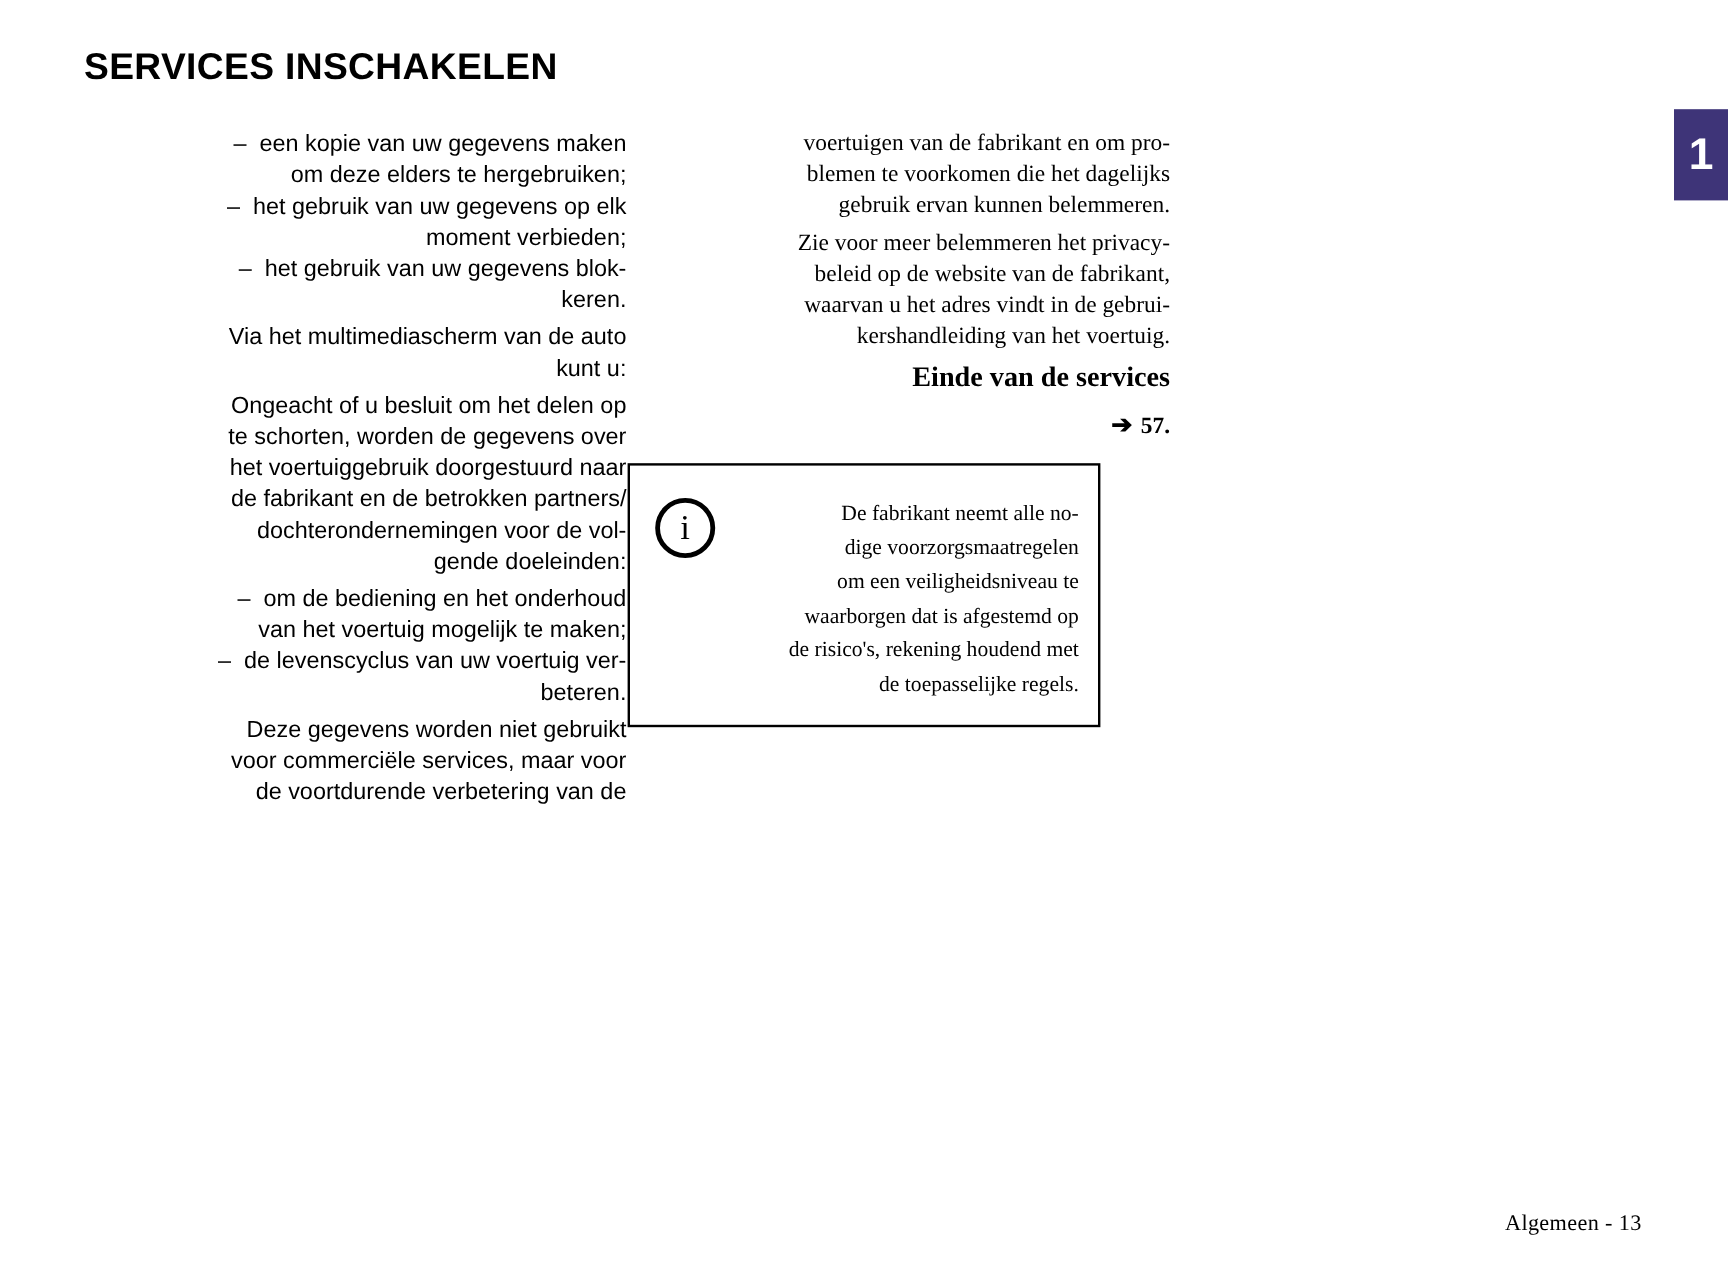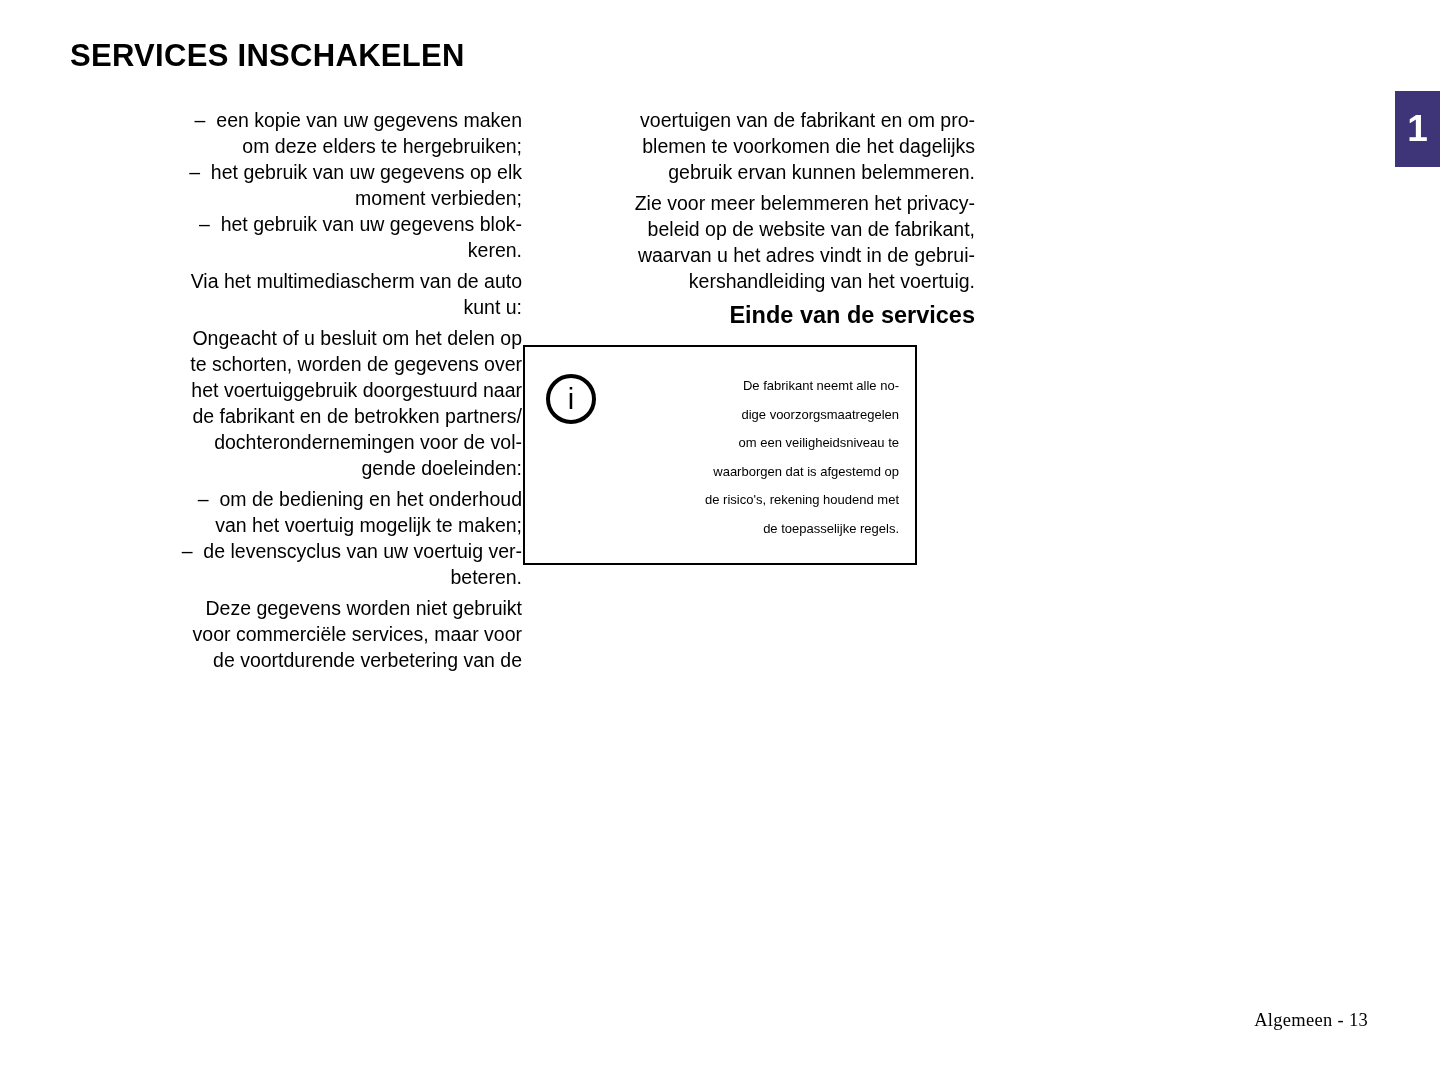--- a/index.html
+++ b/index.html
@@ -10,33 +10,33 @@
   .page { position:absolute; inset:0;text-align:right; }
   .page-title {
     position:absolute; left:70px; top:38px; margin:0;
     font-size:31px; font-weight:700; letter-spacing:0.3px;
   }
   .col {
     position:absolute; top:107px; width:452px;
     font-size:19.5px; line-height:26px;
   }
   .col-left  { left:70px; }
-  .col-right { left:523px; }
+  .col-right { left:523px;font-family:Liberation Serif, serif; }
   .col p.body { margin:0 0 5px 0; white-space:pre-wrap; }
   .col p.body.no-gap { margin-bottom:0; }
   .section-heading {
     margin:8px 0 13px 0; font-size:23.5px; font-weight:700;
   }
   .ref-line { margin:0; font-weight:700; white-space:pre-wrap; }
   .ref-line .arrow-glyph { font-size:21px; margin-right:7px; }
   .info-box {
     box-sizing:border-box; width:394px; margin-top:17px;
     border:2px solid #000; padding:25px 16px 20px 21px;
   }
-  .info-box p { margin:0; white-space:pre-wrap; font-size:13px; line-height:28.5px; }
+  .info-box p { margin:0; white-space:pre-wrap; font-size:18px; line-height:28.5px; }
   .info-icon-wrap { float:left; width:66px; height:86px; }
   .info-icon {
     width:42px; height:42px; border:4px solid #000; border-radius:50%;
     display:flex; align-items:center; justify-content:center;
     font-size:29px; font-weight:400; margin-top:2px;
   }
   .chapter-tab {
     position:absolute; top:91px; right:5px; width:45px; height:76px;
     background:#3e3478; color:#ffffff;
     display:flex; align-items:center; justify-content:center;
@@ -80,20 +80,21 @@
 
   <div class="col col-right">
     <p class="body">voertuigen van de fabrikant en om pro-
 blemen te voorkomen die het dagelijks
 gebruik ervan kunnen belemmeren.</p>
     <p class="body">Zie voor meer belemmeren het privacy-
 beleid op de website van de fabrikant,
 waarvan u het adres vindt in de gebrui-
 kershandleiding van het voertuig.</p>
     <h2 class="section-heading">Einde van de services</h2>
+    <p class="ref-line"><span class="arrow-glyph">➔</span><span>57</span><span>.</span></p>
 
     <div class="info-box">
       <div class="info-icon-wrap">
         <div class="info-icon">
             <span>i</span>
           </div>
       </div>
       <p>De fabrikant neemt alle no-
 dige voorzorgsmaatregelen
 om een veiligheidsniveau te

